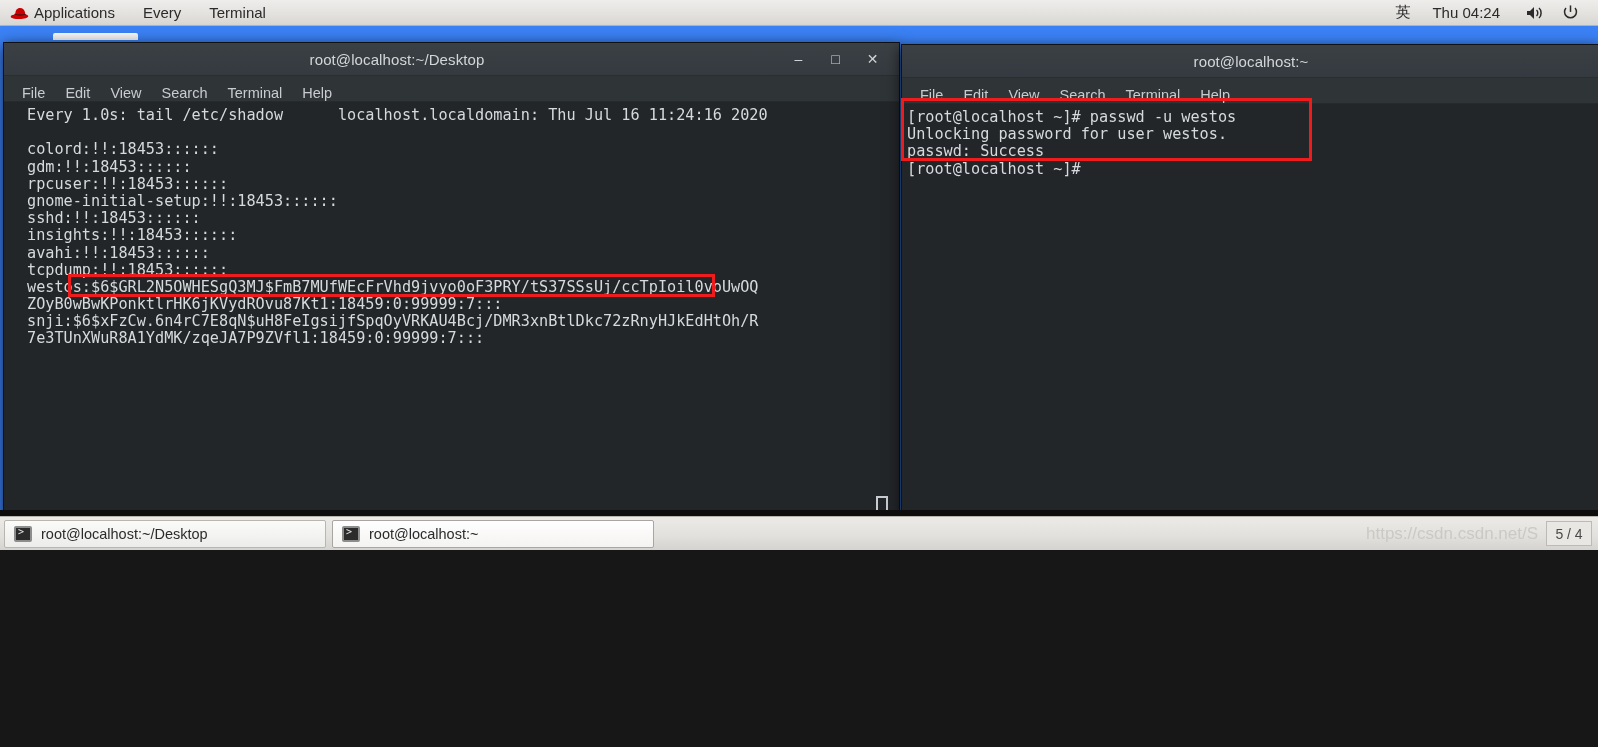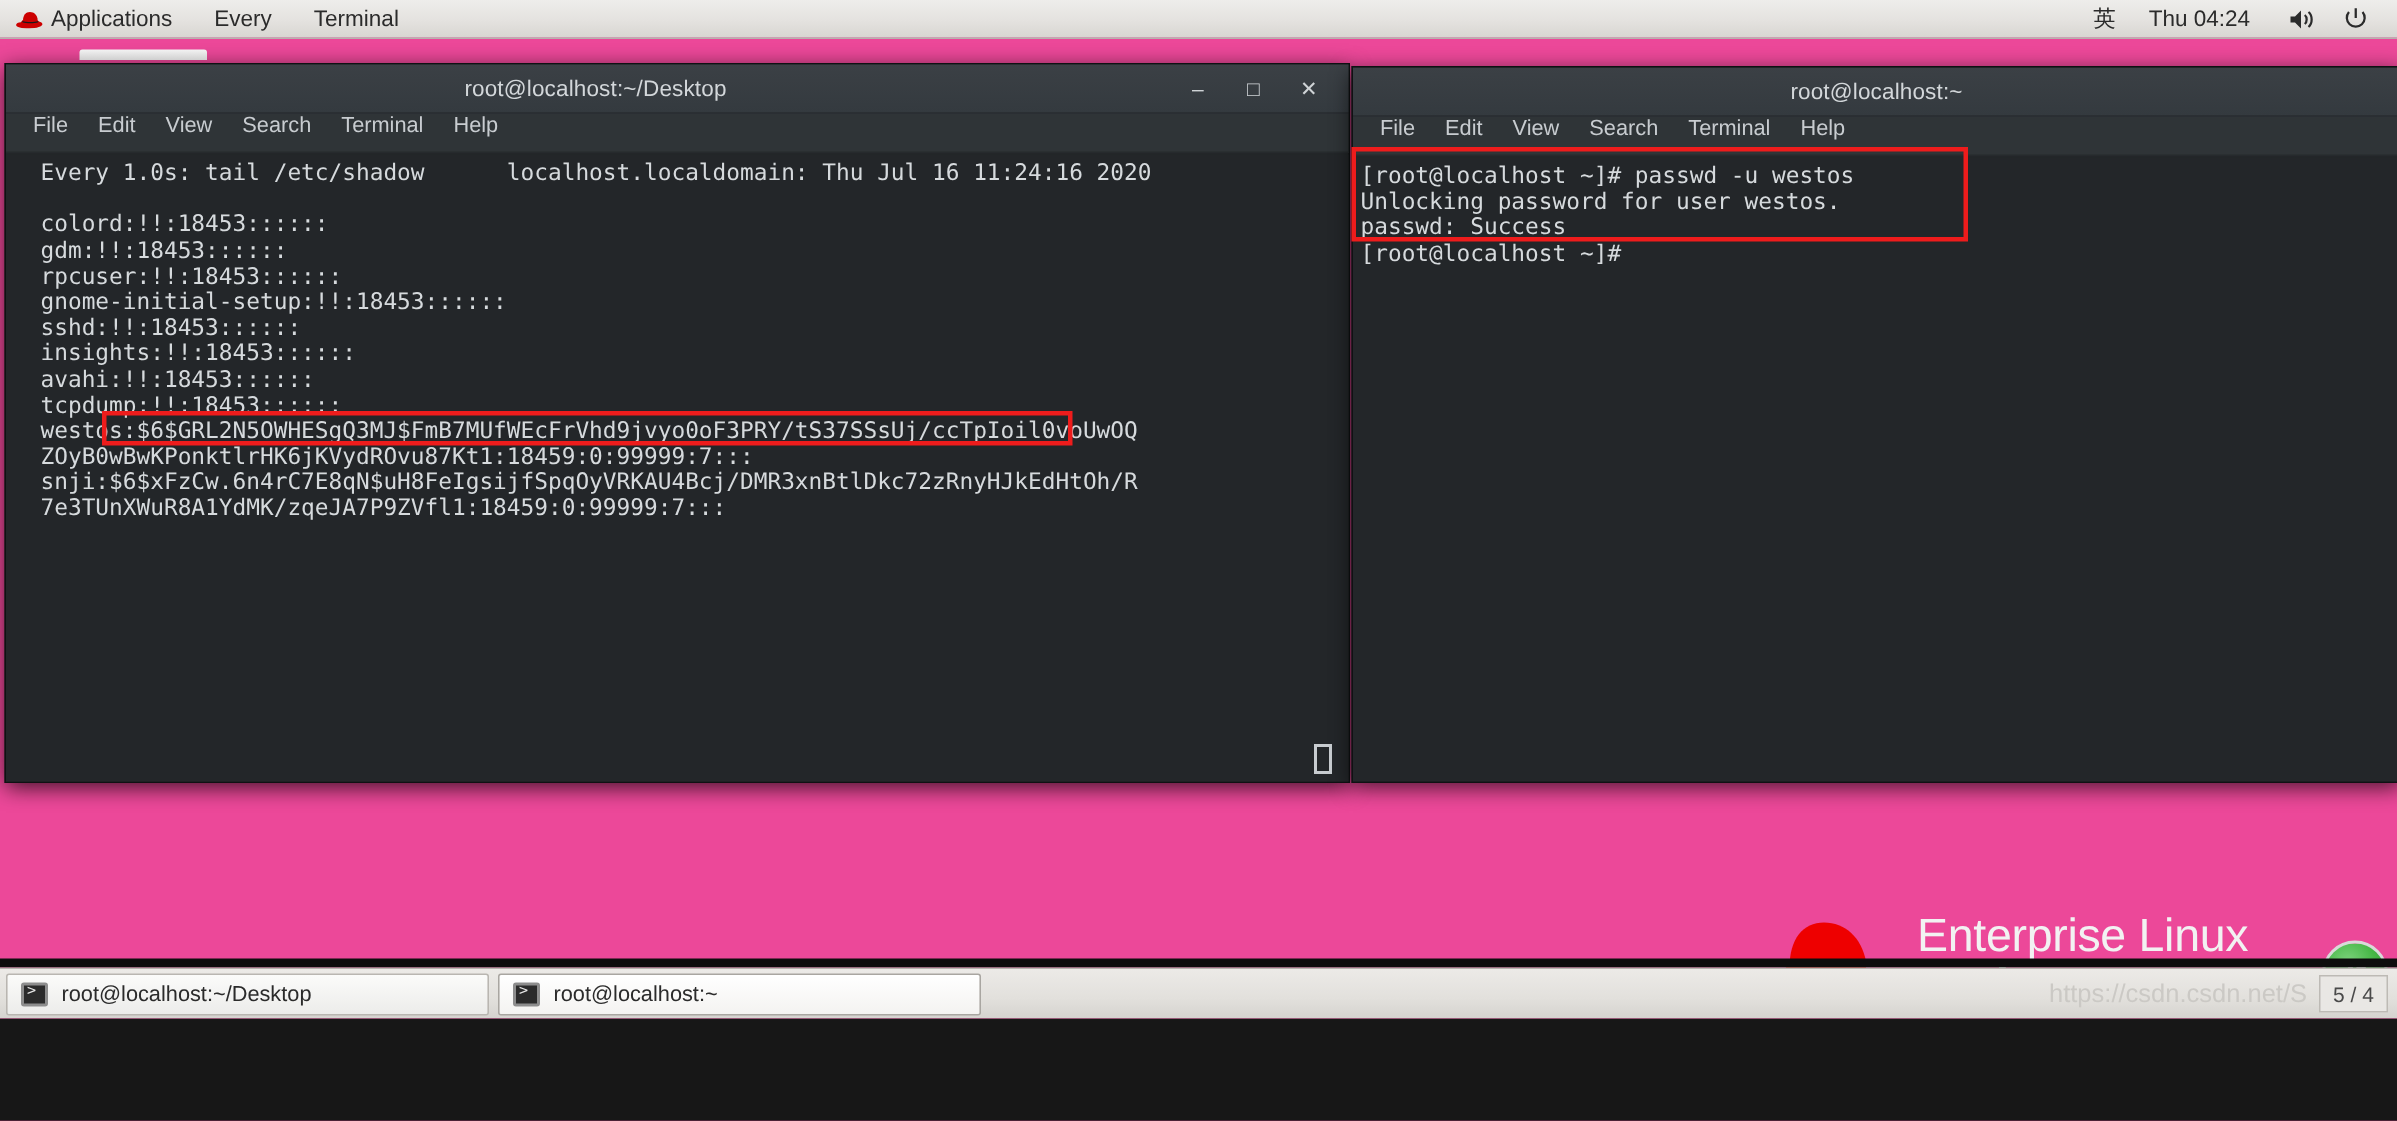--- a/index.html
+++ b/index.html
@@ -4,22 +4,22 @@
 <style>
   * { box-sizing: border-box; margin: 0; padding: 0; }
   html, body {
     width: 1598px; height: 747px;
     overflow: hidden;
     background: #171717;
     font-family: "Liberation Sans", sans-serif;
   }
   #screen {
     position: relative;
-    width: 1598px; height: 679px;
-    background: #ec4899;
+    width: 1598px; height: 550px;
+    background: #3b82f6;
     overflow: hidden;
   }
 
   
   #top-panel {
     position: absolute; left: 0; top: 0;
     width: 1598px; height: 26px;
     background: linear-gradient(to bottom, #eeedeb 0%, #e4e2df 55%, #d8d6d2 100%);
     border-bottom: 1px solid #b5b2ad;
     display: flex; align-items: center;
@@ -70,21 +70,21 @@
   .titlebar-buttons { display: flex; align-items: center; gap: 20px; padding-right: 18px; }
   .tb-btn {
     width: 17px; height: 17px;
     display: flex; align-items: center; justify-content: center;
     color: #cfd3d6; font-size: 14px; line-height: 1;
     cursor: default;
   }
   .menubar {
     height: 26px;
     background: #2f3437;
-    display: flex; align-items: flex-start;
+    display: flex; align-items: flex-end;
     padding-left: 8px;
     border-bottom: 1px solid #262a2d;
   }
   .menu-item {
     padding: 0 10px;
     font-size: 14.5px; color: #c8ccd0;
     font-family: "Liberation Sans", sans-serif;
   }
   .term-body {
     position: absolute;

